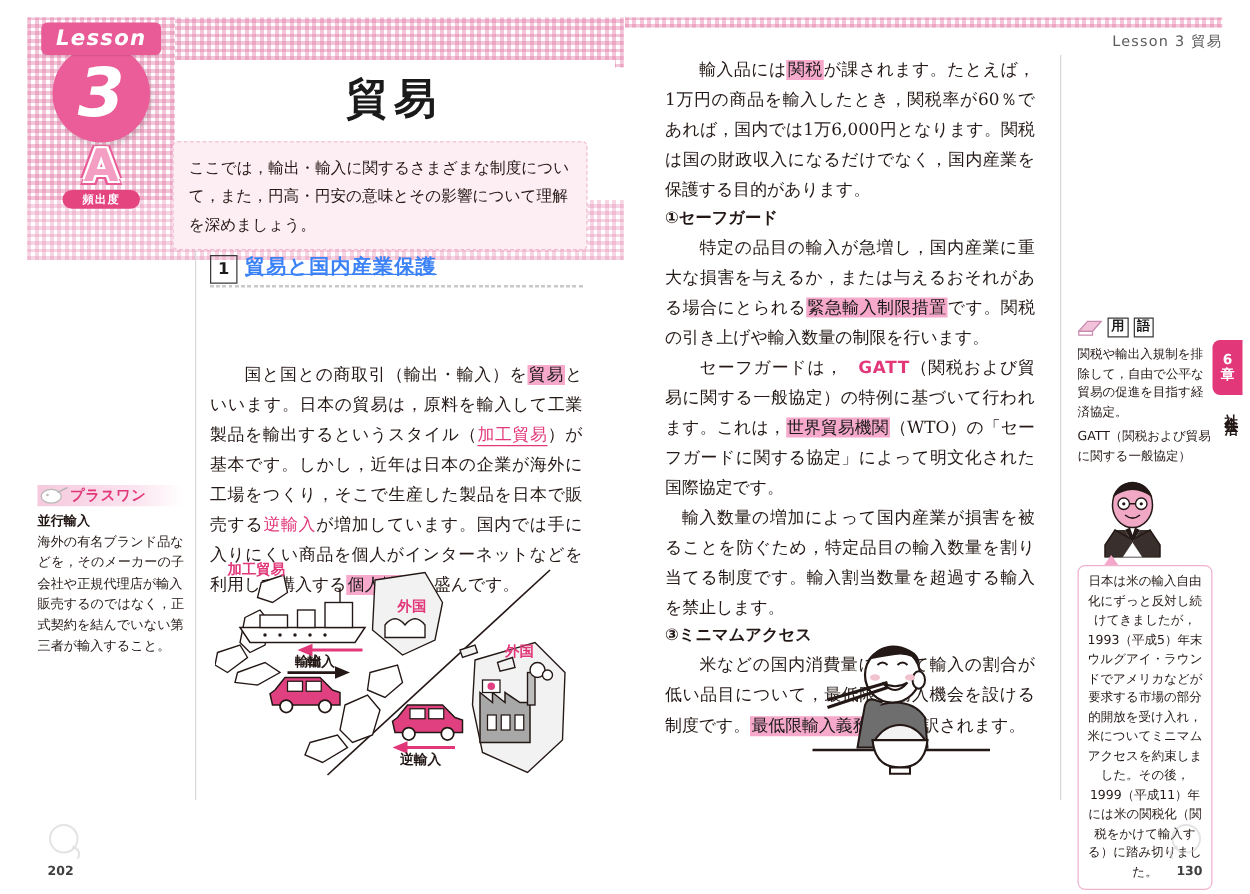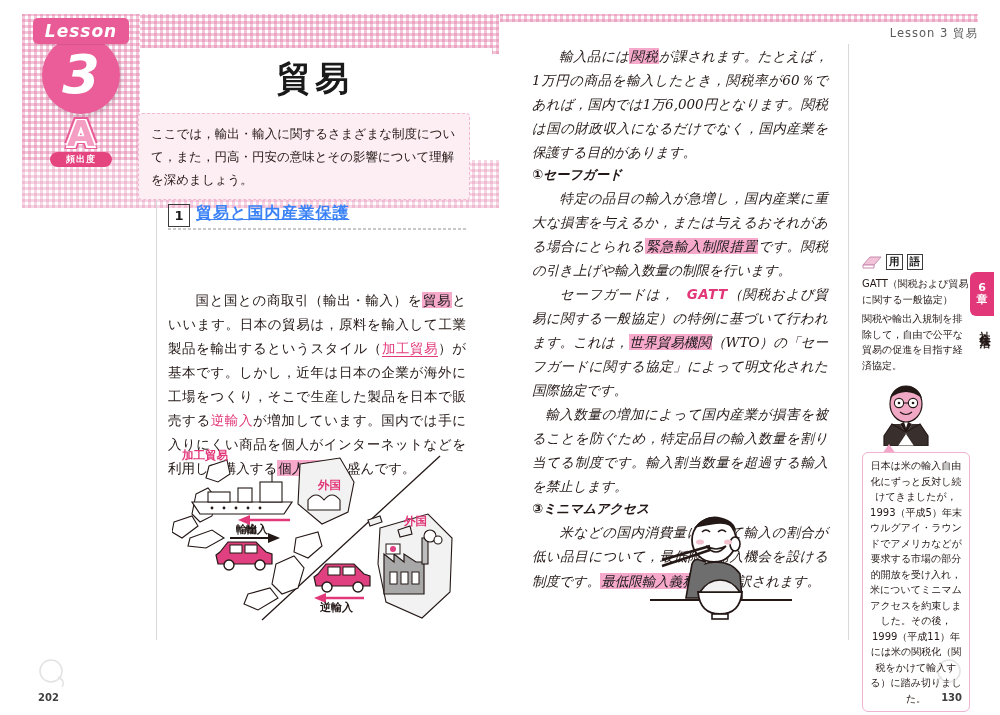--- a/index.html
+++ b/index.html
@@ -142,21 +142,21 @@
   .pg-deco{position:absolute;bottom:24px;width:34px;height:34px;opacity:.5;}
 
   
   .ging-top-r{position:absolute;left:0px;top:14px;width:478px;height:8px;}
   .run-head{
     position:absolute;right:22px;top:26px;font-size:11.5px;color:#5b5b5b;letter-spacing:1px;
   }
   .body-right{
     position:absolute;left:32px;top:44px;width:296px;
     font-family:"DejaVu Serif","Liberation Serif",serif;
-    font-size:13.5px;line-height:1.78;color:#231815;text-align:justify;font-style:italic;
+    font-size:13.5px;line-height:1.78;color:#231815;text-align:justify;
   }
   .body-right p{margin:0;text-indent:1em;}
   .body-right p.noind{text-indent:0;font-family:"DejaVu Sans","Liberation Sans",sans-serif;
     font-weight:bold;font-size:13px;line-height:1.7;}
   .rule-right{position:absolute;left:348px;top:44px;width:1px;height:596px;background:#d9d9d9;}
 
   
   .note-col{position:absolute;left:362px;top:252px;width:108px;}
   .note-head{display:flex;align-items:center;gap:4px;height:20px;}
   .note-head .kanji{
@@ -225,20 +225,32 @@
       <div class="sec-num">1</div>
       <div class="sec-title">貿易と国内産業保護</div>
       <div class="sec-underline"></div>
     </div>
 
 
     <div class="body-left">
       <p>　国と国との商取引（輸出・輸入）を<span class="hl">貿易</span>といいます。日本の貿易は，原料を輸入して工業製品を輸出するというスタイル（<span class="pk-u">加工貿易</span>）が基本です。しかし，近年は日本の企業が海外に工場をつくり，そこで生産した製品を日本で販売する<span class="pk">逆輸入</span>が増加しています。国内では手に入りにくい商品を個人がインターネットなどを利用して購入する<span class="hl">個人輸入</span>も盛んです。</p>
     </div>
 
+    <div class="plusone">
+      <div class="plusone-head">
+        <svg style="position:absolute;left:2px;top:1px;" width="24" height="15" viewBox="0 0 24 15">
+          <ellipse cx="9" cy="8" rx="8" ry="5.5" fill="#ffffff" stroke="#b8b8b8" stroke-width="1"></ellipse>
+          <path d="M14 5 L22 1" stroke="#b8b8b8" stroke-width="1.2" fill="none"></path>
+          <circle cx="6" cy="7" r="1" fill="#b8b8b8"></circle>
+        </svg>
+        <span>プラスワン</span>
+      </div>
+      <div class="plusone-term">並行輸入</div>
+      <div class="plusone-body">海外の有名ブランド品などを，そのメーカーの子会社や正規代理店が輸入販売するのではなく，正式契約を結んでいない第三者が輸入すること。</div>
+    </div>
 
     <div class="diagram">
       <svg width="296" height="200" viewBox="0 0 296 200">
 
         <line x1="90" y1="178" x2="268" y2="14" stroke="#231815" stroke-width="1.3"></line>
 
         <g fill="#ffffff" stroke="#231815" stroke-width="1.1">
           <path d="M37 24 L55 18 L58 32 L46 40 L34 36 Z"></path>
           <path d="M24 52 L36 46 L44 56 L40 74 L28 80 L20 72 Z"></path>
           <path d="M2 80 L20 74 L26 84 L10 96 L0 90 Z"></path>
@@ -358,22 +370,22 @@
 
     <div class="note-col">
       <div class="note-head">
         <svg width="20" height="16" viewBox="0 0 20 16">
           <path d="M1 11 L8 3 L19 3 L12 11 Z" fill="#f2c3d8" stroke="#c98bb0" stroke-width="1"></path>
           <path d="M1 11 L12 11 L12 14 L1 14 Z" fill="#ffffff" stroke="#c98bb0" stroke-width="1"></path>
         </svg>
         <span class="kanji">用</span>
         <span class="kanji">語</span>
       </div>
+      <div class="note-body">関税や輸出入規制を排除して，自由で公平な貿易の促進を目指す経済協定。</div>
       <div class="note-body">GATT（関税および貿易に関する一般協定）</div>
-      <div class="note-body">関税や輸出入規制を排除して，自由で公平な貿易の促進を目指す経済協定。</div>
     </div>
 
     <svg style="position:absolute;left:378px;top:384px;" width="56" height="62" viewBox="0 0 56 62">
       <ellipse cx="28" cy="20" rx="16" ry="18" fill="#f0a8c4" stroke="#231815" stroke-width="1.2"></ellipse>
       <path d="M12 14 q16 -12 32 0 q-4 -12 -16 -12 q-12 0 -16 12Z" fill="#231815"></path>
       <ellipse cx="21" cy="19" rx="4.6" ry="4.6" fill="#fff" stroke="#231815" stroke-width="1.1"></ellipse>
       <ellipse cx="35" cy="19" rx="4.6" ry="4.6" fill="#fff" stroke="#231815" stroke-width="1.1"></ellipse>
       <line x1="25.6" y1="19" x2="30.4" y2="19" stroke="#231815" stroke-width="1.1"></line>
       <circle cx="21" cy="19" r="1.3" fill="#231815"></circle>
       <circle cx="35" cy="19" r="1.3" fill="#231815"></circle>

